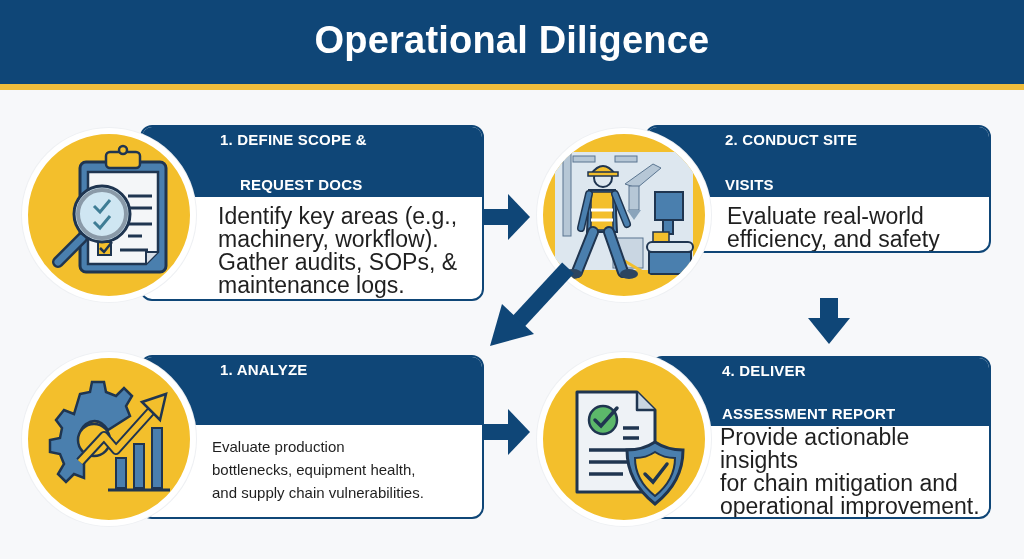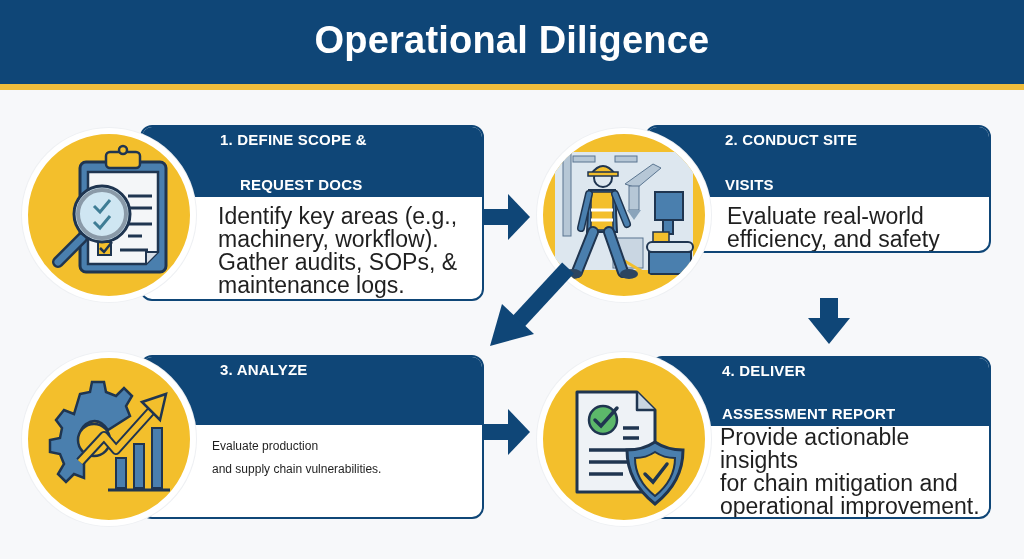--- a/index.html
+++ b/index.html
@@ -162,24 +162,25 @@
   <polygon points="2,84 14,42 46,72" fill="#0f4677"></polygon>
 </svg>
 
 <svg class="arrow" style="left:806px; top:298px;" width="46" height="50" viewBox="0 0 46 50">
   <rect x="14" y="0" width="18" height="22" fill="#0f4677"></rect>
   <polygon points="2,20 44,20 23,46" fill="#0f4677"></polygon>
 </svg>
 
 <div class="card" style="left:140px; top:355px; width:344px; height:164px;">
   <div class="card-header" style="height:68px; padding-left:78px; align-items:flex-start;">
-    <span>3. ANALYZE</span>
-  </div>
-  <div class="card-body" style="padding:10px 14px 0 70px; font-size:12px; line-height:23px;">
+    <span>1. ANALYZE</span>
+  </div>
+  <div class="card-body" style="padding:10px 14px 0 70px; font-size:15px; line-height:23px;">
     <div>Evaluate production</div>
+    <div>bottlenecks, equipment health,</div>
     <div>and supply chain vulnerabilities.</div>
   </div>
 </div>
 <div class="circle" style="left:22px; top:352px; width:174px; height:174px;">
   <svg width="162" height="162" viewBox="0 0 162 162">
 
     <g stroke="#1f3550" stroke-width="2.5" fill="#4a7fae">
       <path d="M52 36 L62 34 L64 24 L76 24 L78 34 L88 38 L96 30 L104 38 L98 48 L102 58 L80 72 Q70 58 58 66 Q46 76 56 96 L56 120 L46 116 L38 124 L30 116 L36 106 L32 96 L22 94 L22 82 L32 80 L34 70 L28 62 L36 52 L46 56 Z"></path>
     </g>
     <circle cx="66" cy="82" r="16" fill="#f3bf2c" stroke="#1f3550" stroke-width="2.5"></circle>

